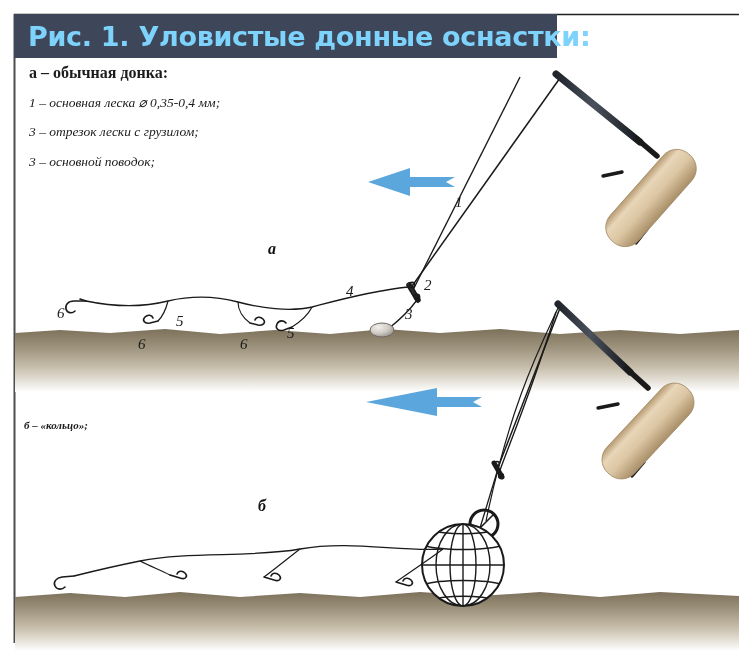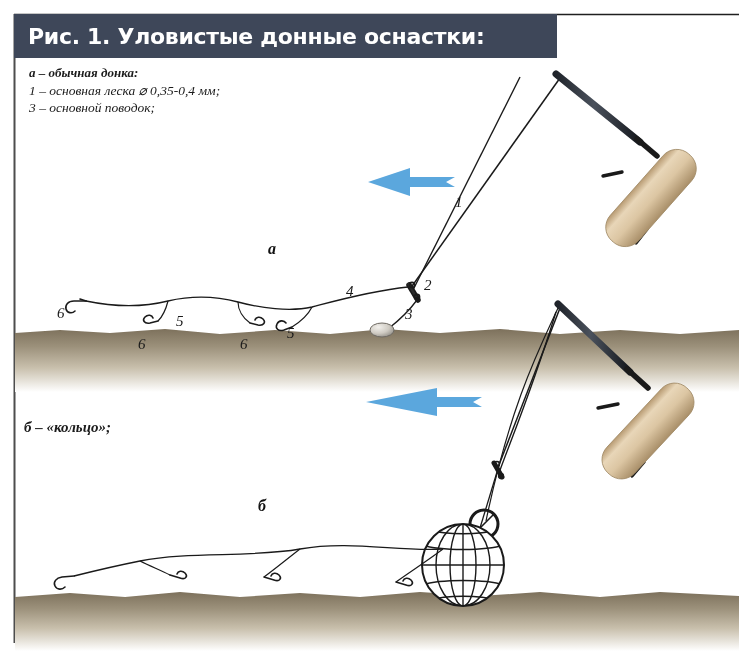--- a/index.html
+++ b/index.html
@@ -28,64 +28,64 @@
     top: 14px;
     width: 543px;
     height: 44px;
     background: #3e4759;
     display: flex;
     align-items: center;
     box-sizing: border-box;
     padding-left: 14px;
   }
   .title-text {
-    color: #ffffff;
+    color: #7dd3fc;
     font-family: "DejaVu Sans", sans-serif;
-    font-size: 22px;
+    font-size: 27px;
     font-weight: bold;
     letter-spacing: -0.3px;
     white-space: nowrap;
   }
   .legend {
     position: absolute;
     left: 29px;
     top: 64px;
     width: 300px;
   }
   .legend-head {
     font-family: "Liberation Serif", serif;
-    font-size: 13px;
-    font-style: italic;
+    font-size: 16px;
     font-weight: bold;
     color: #1b1b1b;
     line-height: 17.6px;
     white-space: nowrap;
   }
   .legend-item {
     font-family: "Liberation Serif", serif;
     font-size: 13.5px;
     font-style: italic;
     color: #1b1b1b;
     line-height: 17.6px;
     white-space: nowrap;
+    margin-top: 12px;
   }
   .sec-label {
     position: absolute;
     font-family: "Liberation Serif", serif;
     font-size: 16px;
     font-style: italic;
     font-weight: bold;
     color: #111111;
   }
   .ring-note {
     position: absolute;
     left: 24px;
     top: 419px;
     font-family: "Liberation Serif", serif;
-    font-size: 15px;
+    font-size: 11px;
     font-style: italic;
     font-weight: bold;
     color: #1b1b1b;
     white-space: nowrap;
   }
   .num {
     position: absolute;
     font-family: "Liberation Serif", serif;
     font-size: 15px;
     font-style: italic;
@@ -267,20 +267,21 @@
     </g>
   </svg>
 
   <div class="title-bar">
     <span class="title-text">Рис. 1. Уловистые донные оснастки:</span>
   </div>
 
   <div class="legend">
     <div class="legend-head">а – обычная донка:</div>
     <div class="legend-item">1 – основная леска ⌀ 0,35-0,4 мм;</div>
+    <div class="legend-item">3 – отрезок лески с грузилом;</div>
     <div class="legend-item">3 – основной поводок;</div>
   </div>
 
   <div class="ring-note">б – «кольцо»;</div>
 
   <div class="sec-label" style="left:268px; top:240px;">а</div>
   <div class="sec-label" style="left:258px; top:497px;">б</div>
 
   <div class="num" style="left:455px; top:194px;">1</div>
   <div class="num" style="left:424px; top:277px;">2</div>

